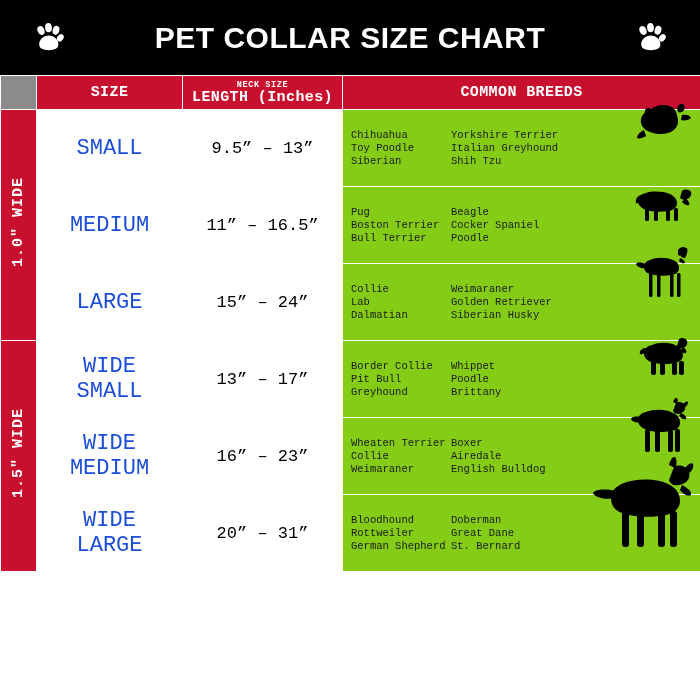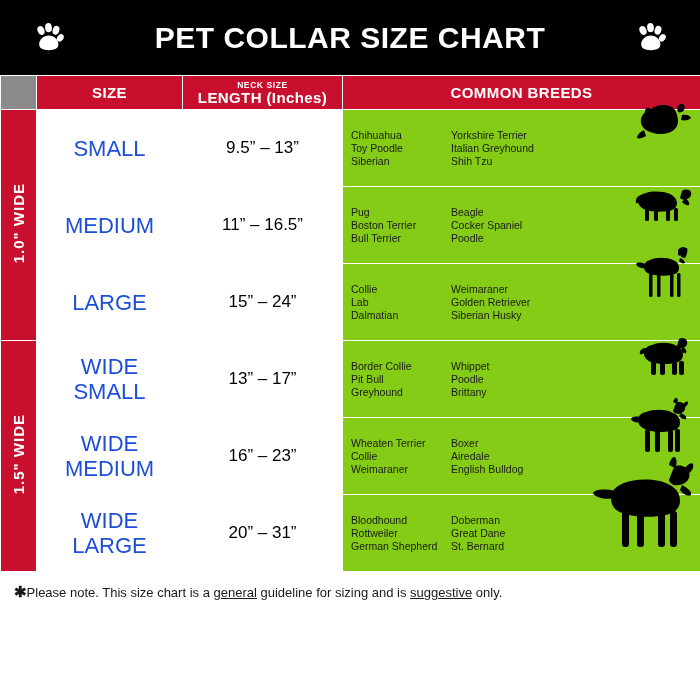--- a/index.html
+++ b/index.html
@@ -44,20 +44,21 @@
     width: 34px;
     height: 34px;
   }
   .paw.left { left: 32px; }
   .paw.right { right: 32px; }
 
   
   .table-wrap {
     position: relative;
     width: 700px;
+    font-family: Liberation Mono, monospace;
   }
   table.chart {
     border-collapse: collapse;
     width: 700px;
     table-layout: fixed;
   }
   table.chart td, table.chart th {
     border: 1px solid #ffffff;
     padding: 0;
     vertical-align: middle;
@@ -433,18 +434,15 @@
                 </svg>
               </div>
             </div>
           </td>
         </tr>
       </tbody>
     </table>
   </div>
 
   <div class="footer">
-    <div>
-      <span class="star">✱</span><span>Please note. This size chart is a </span><span class="u">general</span><span> guideline for sizing and is </span><span class="u">suggestive</span><span> only.</span>
-    </div>
   </div>
 
 </div>
 
 </body></html>

